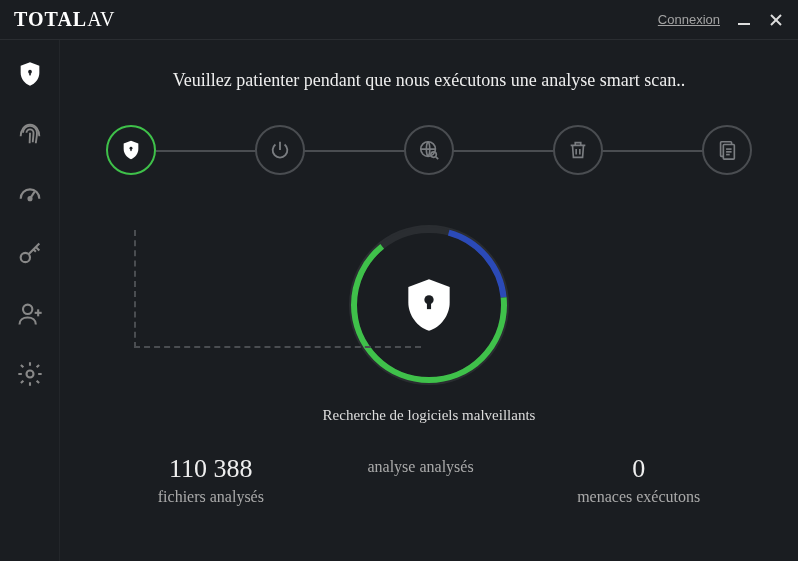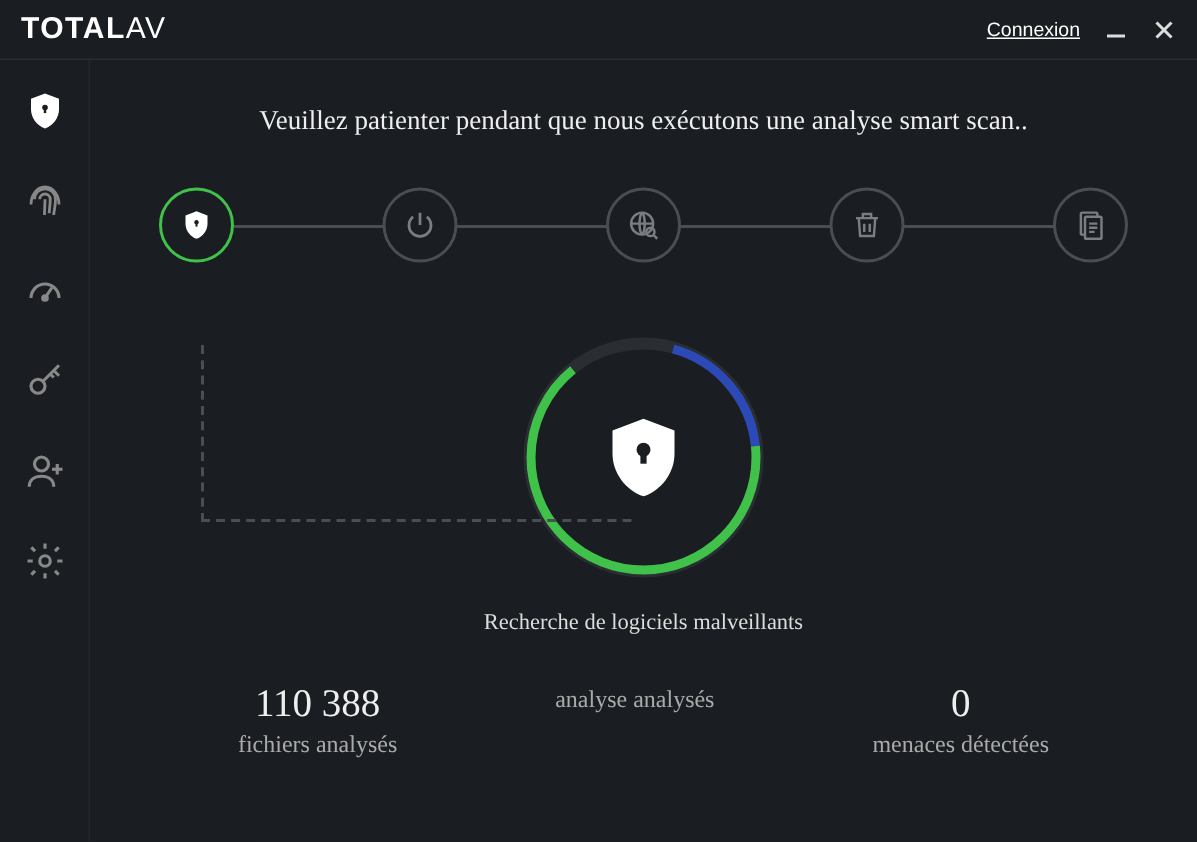--- a/index.html
+++ b/index.html
@@ -14,25 +14,25 @@
   }
   
   .titlebar {
     height: 40px;
     display: flex;
     align-items: center;
     padding: 0 14px;
     background: #1a1d21;
     border-bottom: 1px solid #2a2d31;
   }
-  .brand { font-size: 20px; letter-spacing: 1px; color: #fff; }
+  .brand { font-size: 20px; letter-spacing: 1px; color: #fff; font-family: Liberation Serif, serif; }
   .brand .bold { font-weight: 800; }
   .brand .thin { font-weight: 300; }
   .titlebar-right { margin-left: auto; display: flex; align-items: center; gap: 16px; }
-  .connexion { font-size: 13px; text-decoration: underline; color: #ffffff; cursor: pointer; }
+  .connexion { font-size: 13px; text-decoration: underline; color: #a3a3a3; cursor: pointer; }
   .win-btn { width: 16px; height: 16px; color: #ddd; cursor: pointer; display:flex; align-items:center; justify-content:center;}
   
   .content { display: flex; height: calc(100% - 40px); font-family: Liberation Serif, serif; }
   .sidebar {
     width: 60px;
     background: #1a1d21;
     display: flex; flex-direction: column; align-items: center;
     padding-top: 18px;
     gap: 28px;
     border-right: 1px solid #23262a;
@@ -249,20 +249,20 @@
     <div class="stats">
       <div class="stat">
         <div class="stat-value">110 388</div>
         <div class="stat-label">fichiers analysés</div>
       </div>
       <div class="stat">
         <div class="stat-label">analyse analysés</div>
       </div>
       <div class="stat">
         <div class="stat-value">0</div>
-        <div class="stat-label">menaces détectées</div>
+        <div class="stat-label">menaces exécutons</div>
       </div>
     </div>
 
     <div class="dash-v"></div>
     <div class="dash-h"></div>
   </div>
 </div>
 
 </body></html>

